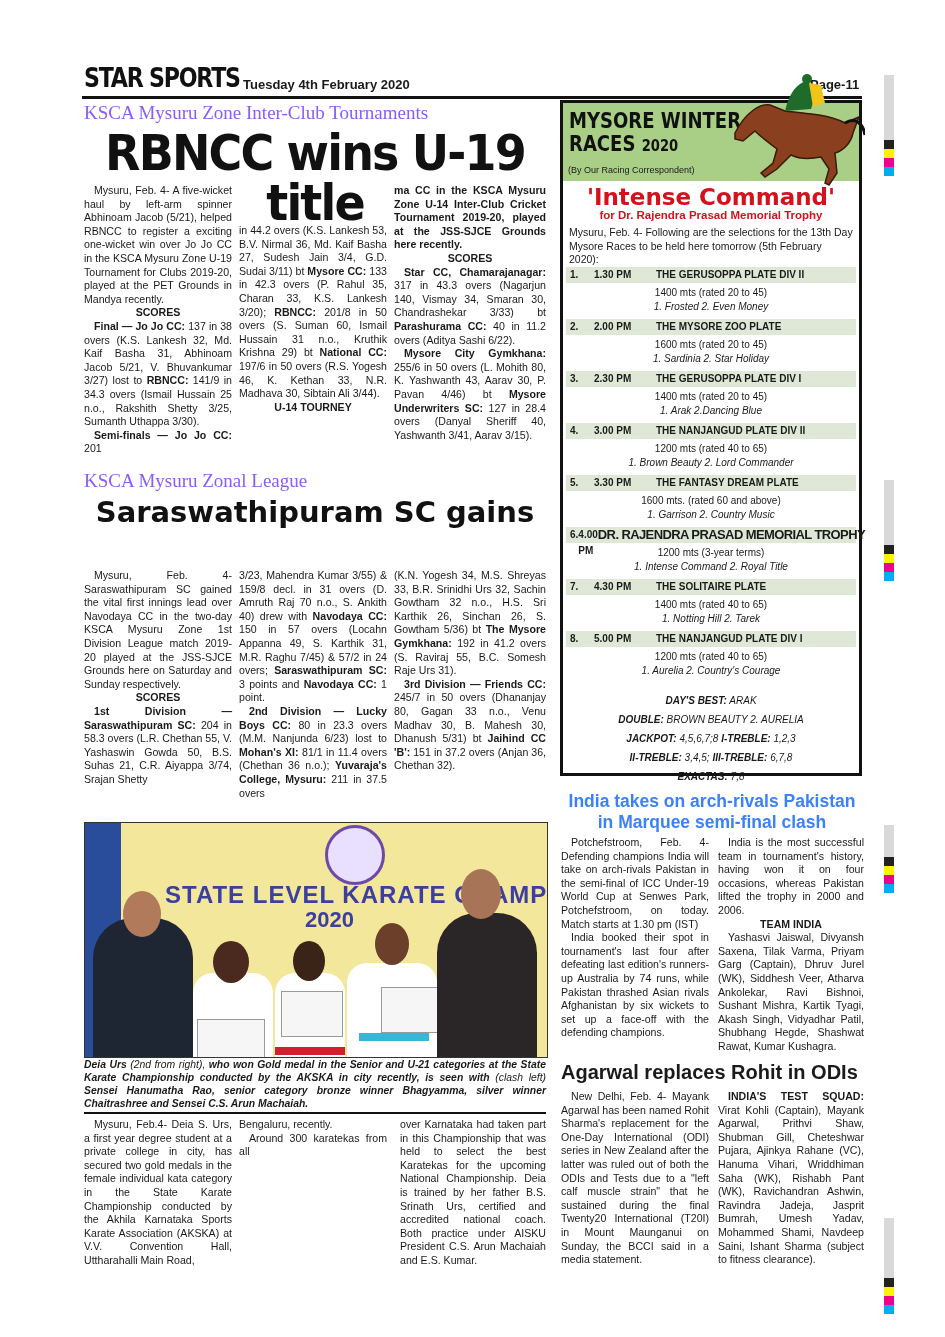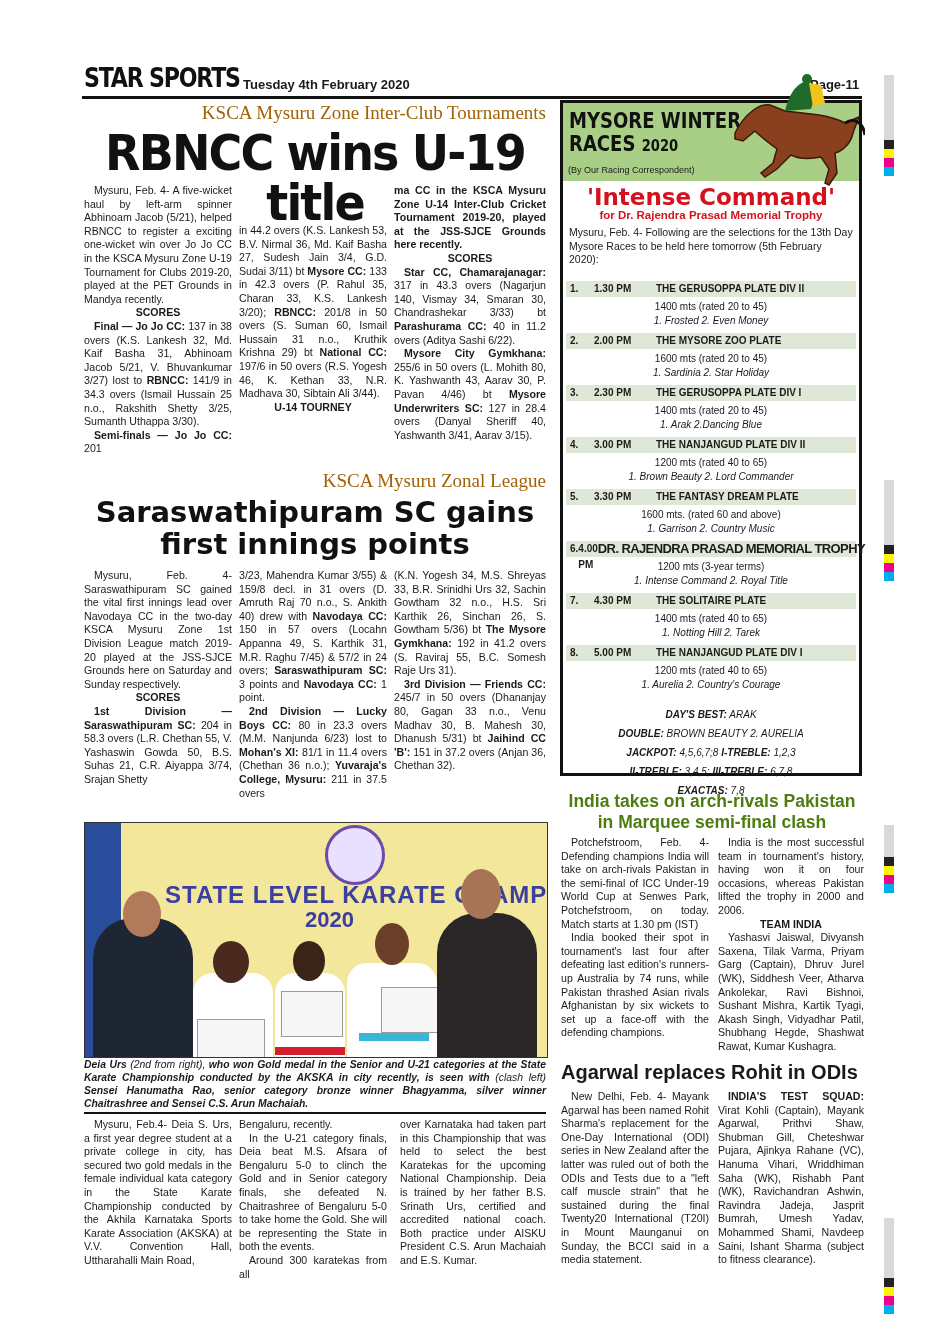--- a/index.html
+++ b/index.html
@@ -2,36 +2,36 @@
 <html><head>
 <meta charset="utf-8">
 <style>
   html, body { margin:0; padding:0; background:#fff; }
   body { width:945px; height:1337px; position:relative; overflow:hidden; font-family:"Liberation Sans", sans-serif; color:#1a1a1a; }
   .abs { position:absolute; }
   .masthead { left:84px; top:62px; font-family:"DejaVu Sans", sans-serif; font-weight:bold; font-size:27px; letter-spacing:-1.5px; transform:scaleX(0.82); transform-origin:left; color:#111; }
   .date { left:243px; top:77px; font-size:13px; font-weight:bold; }
   .pageno { left:810px; top:77px; font-size:13px; font-weight:bold; }
   .rule-top { left:82px; top:96px; width:780px; height:3px; background:#111; }
-  .kicker { font-family:"Liberation Serif", serif; color:#a16207; font-size:19px; text-align:right; }
+  .kicker { font-family:"Liberation Serif", serif; color:#8b5cf6; font-size:19px; text-align:left; }
   .headline { font-family:"DejaVu Sans", sans-serif; font-weight:bold; color:#111; text-align:center; line-height:1; }
   .col { font-size:10.6px; line-height:13.6px; text-align:justify; hyphens:auto; }
   .col p { margin:0; text-indent:10px; }
   .col .sub { text-align:center; font-weight:bold; text-indent:0; }
   .col b { font-weight:bold; }
   
   .races { left:560px; top:100px; width:302px; height:676px; border:3px solid #111; box-sizing:border-box; background:#fff; }
   .races-head { height:78px; background:#a9cf86; position:relative; }
   .races-title { position:absolute; left:6px; top:6px; font-family:"DejaVu Sans", sans-serif; font-weight:bold; font-size:22px; line-height:23px; transform:scaleX(0.82); transform-origin:left; color:#111; }
   .races-title .yr { font-size:16px; }
   .races-corr { position:absolute; left:5px; top:62px; font-size:9px; }
   .horse { position:absolute; right:-6px; top:-30px; width:140px; height:118px; }
   .ic-title { text-align:center; color:#d4121e; font-family:"DejaVu Sans", sans-serif; font-weight:bold; font-size:23px; margin-top:4px; line-height:24px; }
   .ic-sub { text-align:center; color:#d4121e; font-weight:bold; font-size:11.5px; line-height:13px; }
-  .races-intro { font-size:10.5px; line-height:13.5px; padding:4px 6px 14px 6px; }
+  .races-intro { font-size:10.5px; line-height:13.5px; padding:4px 6px 0 6px; }
   .race-row { background:#dfe8d6; font-size:10px; font-weight:bold; height:16px; line-height:16px; margin:0 3px; display:flex; }
   .race-row .n { width:24px; padding-left:4px; }
   .race-row .t { width:62px; }
   .race-row .nm { flex:1; white-space:nowrap; }
   .race-det { font-size:10px; line-height:14px; text-align:center; padding:3px 0 5px 0; }
   .race-det i { display:block; }
   .tips { text-align:center; font-size:10px; line-height:19px; font-style:italic; margin-top:8px; }
   .tips b { font-weight:bold; }
   .cmyk { left:884px; width:10px; }
   .photo { left:84px; top:822px; width:462px; height:234px; border:1px solid #333; overflow:hidden; background:#f3e79b; }
@@ -91,21 +91,20 @@
 <div class="abs col" style="left:394px;top:184px;width:152px;">
     <p style="text-indent: 0px; font-weight: bold;">ma CC in the KSCA Mysuru Zone U-14 Inter-Club Cricket Tournament 2019-20, played at the JSS-SJCE Grounds here recently.</p>
     <p class="sub">SCORES</p>
     <p><b>Star CC, Chamarajanagar:</b> 317 in 43.3 overs (Nagarjun 140, Vismay 34, Smaran 30, Chandrashekar 3/33) bt <b>Parashurama CC:</b> 40 in 11.2 overs (Aditya Sashi 6/22).</p>
     <p><b>Mysore City Gymkhana:</b> 255/6 in 50 overs (L. Mohith 80, K. Yashwanth 43, Aarav 30, P. Pavan 4/46) bt <b>Mysore Underwriters SC:</b> 127 in 28.4 overs (Danyal Sheriff 40, Yashwanth 3/41, Aarav 3/15).</p>
   </div>
 
 <div class="abs kicker" style="left:84px;top:470px;width:462px;">KSCA Mysuru Zonal League</div>
 <div class="abs headline" style="left:84px;top:496px;width:462px;font-size:29px;line-height:32px;">
   <div>Saraswathipuram SC gains</div>
-  <div>first innings points</div>
 </div>
 <div class="abs col" style="left:84px;top:569px;width:148px;">
     <p>Mysuru, Feb. 4- Saraswathipuram SC gained the vital first innings lead over Navodaya CC in the two-day KSCA Mysuru Zone 1st Division League match 2019-20 played at the JSS-SJCE Grounds here on Saturday and Sunday respectively.</p>
     <p class="sub">SCORES</p>
     <p><b>1st Division — Saraswathipuram SC:</b> 204 in 58.3 overs (L.R. Chethan 55, V. Yashaswin Gowda 50, B.S. Suhas 21, C.R. Aiyappa 3/74, Srajan Shetty</p>
   </div>
 <div class="abs col" style="left:239px;top:569px;width:148px;">
     <p style="text-indent: 0px;">3/23, Mahendra Kumar 3/55) &amp; 159/8 decl. in 31 overs (D. Amruth Raj 70 n.o., S. Ankith 40) drew with <b>Navodaya CC:</b> 150 in 57 overs (Locahn Appanna 49, S. Karthik 31, M.R. Raghu 7/45) &amp; 57/2 in 24 overs; <b>Saraswathipuram SC:</b> 3 points and <b>Navodaya CC:</b> 1 point.</p>
     <p><b>2nd Division — Lucky Boys CC:</b> 80 in 23.3 overs (M.M. Nanjunda 6/23) lost to <b>Mohan's XI:</b> 81/1 in 11.4 overs (Chethan 36 n.o.); <b>Yuvaraja's College, Mysuru:</b> 211 in 37.5 overs</p>
   </div>
@@ -214,28 +213,27 @@
   <div style="position:absolute;left:352px;top:90px;width:100px;height:150px;background:#2a2526;border-radius:40px 40px 0 0;"></div>
   <div style="position:absolute;left:376px;top:46px;width:40px;height:50px;background:#a87458;border-radius:50%;"></div>
 </div>
 <div class="abs caption"><b>Deia Urs</b> <span class="nb">(2nd from right),</span> who won Gold medal in the Senior and U-21 categories at the State Karate Championship conducted by the AKSKA in city recently, is seen with <span class="nb">(clash left)</span> Sensei Hanumatha Rao, senior category bronze winner Bhagyamma, silver winner Chaitrashree and Sensei C.S. Arun Machaiah.</div>
 <div class="abs cap-rule"></div>
 <div class="abs col" style="left:84px;top:1118px;width:148px;">
     <p>Mysuru, Feb.4- Deia S. Urs, a first year degree student at a private college in city, has secured two gold medals in the female individual kata category in the State Karate Championship conducted by the Akhila Karnataka Sports Karate Association (AKSKA) at V.V. Convention Hall, Uttharahalli Main Road,</p>
   </div>
 <div class="abs col" style="left:239px;top:1118px;width:148px;">
     <p style="text-indent: 0px;">Bengaluru, recently.</p>
-    <p>In the U-21 category finals, Deia beat M.S. Afsara of Bengaluru 5-0 to clinch the Gold and in Senior category finals, she defeated N. Chaitrashree of Bengaluru 5-0 to take home the Gold. She will be representing the State in both the events.</p>
     <p>Around 300 karatekas from all</p>
   </div>
 <div class="abs col" style="left:400px;top:1118px;width:146px;">
     <p style="text-indent: 0px;">over Karnataka had taken part in this Championship that was held to select the best Karatekas for the upcoming National Championship. Deia is trained by her father B.S. Srinath Urs, certified and accredited national coach. Both practice under AISKU President C.S. Arun Machaiah and E.S. Kumar.</p>
   </div>
 
-<div class="abs" style="left:556px;top:791px;width:312px;text-align:center;color:#4d7c0f;font-weight:bold;font-size:17.5px;line-height:21px;">
+<div class="abs" style="left:556px;top:791px;width:312px;text-align:center;color:#3b82f6;font-weight:bold;font-size:17.5px;line-height:21px;">
   <div>India takes on arch-rivals Pakistan</div>
   <div>in Marquee semi-final clash</div>
 </div>
 <div class="abs col" style="left:561px;top:836px;width:148px;">
     <p>Potchefstroom, Feb. 4- Defending champions India will take on arch-rivals Pakistan in the semi-final of ICC Under-19 World Cup at Senwes Park, Potchefstroom, on today. Match starts at 1.30 pm (IST)</p>
     <p>India booked their spot in tournament's last four after defeating last edition's runners-up Australia by 74 runs, while Pakistan thrashed Asian rivals Afghanistan by six wickets to set up a face-off with the defending champions.</p>
   </div>
 <div class="abs col" style="left:718px;top:836px;width:146px;">
     <p>India is the most successful team in tournament's history, having won it on four occasions, whereas Pakistan lifted the trophy in 2000 and 2006.</p>
     <p class="sub">TEAM INDIA</p>

